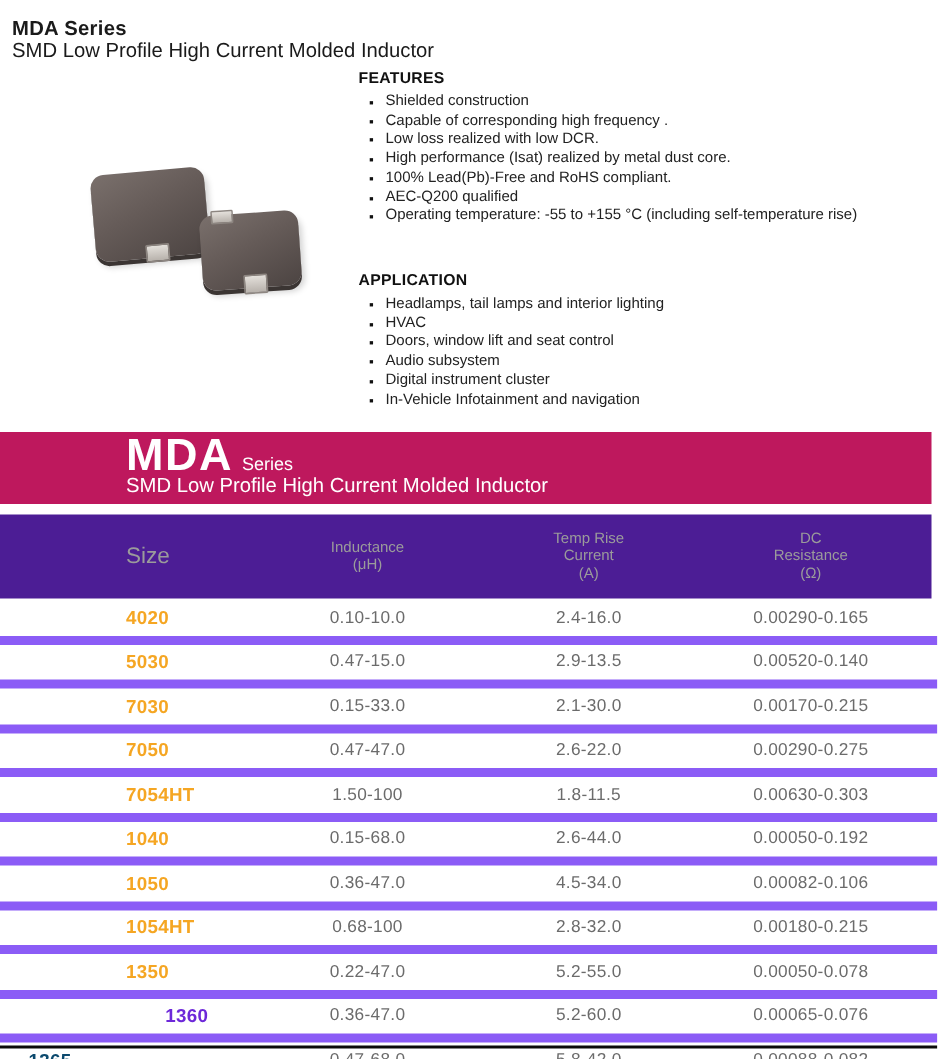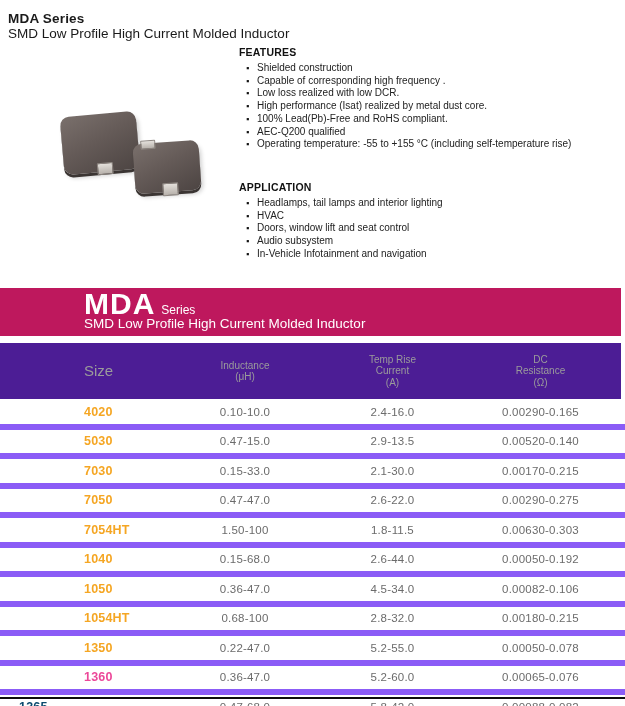--- a/index.html
+++ b/index.html
@@ -123,20 +123,21 @@
       </ul>
   </div>
 
   <div class="sect application-block">
     <div class="sect-heading">APPLICATION</div>
     <ul class="bullet-list" id="application-list">
         <li>Headlamps, tail lamps and interior lighting</li>
         <li>HVAC</li>
         <li>Doors, window lift and seat control</li>
         <li>Audio subsystem</li>
+        <li>Digital instrument cluster</li>
         <li>In-Vehicle Infotainment and navigation</li>
       </ul>
   </div>
 
   <div class="banner" style="background: #be185d;">
     <div class="banner-line1">
       <span class="banner-name">MDA</span>
       <span class="banner-suffix">Series</span>
     </div>
     <div class="banner-sub">SMD Low Profile High Current Molded Inductor</div>
@@ -210,21 +211,21 @@
         <div class="td">2.8-32.0</div>
         <div class="td">0.00180-0.215</div>
       </div>
       <div class="tr">
         <div class="td size" style="color: rgb(245, 166, 35);">1350</div>
         <div class="td">0.22-47.0</div>
         <div class="td">5.2-55.0</div>
         <div class="td">0.00050-0.078</div>
       </div>
       <div class="tr">
-        <div class="td size" style="color: #ec4899;">1360</div>
+        <div class="td size" style="color: #6d28d9; text-align: center;">1360</div>
         <div class="td">0.36-47.0</div>
         <div class="td">5.2-60.0</div>
         <div class="td">0.00065-0.076</div>
       </div>
       <div class="tr">
         <div class="td size" style="color: #0c4a6e; padding-left: 19px;">1365</div>
         <div class="td">0.47-68.0</div>
         <div class="td">5.8-42.0</div>
         <div class="td">0.00088-0.082</div>
       </div>

